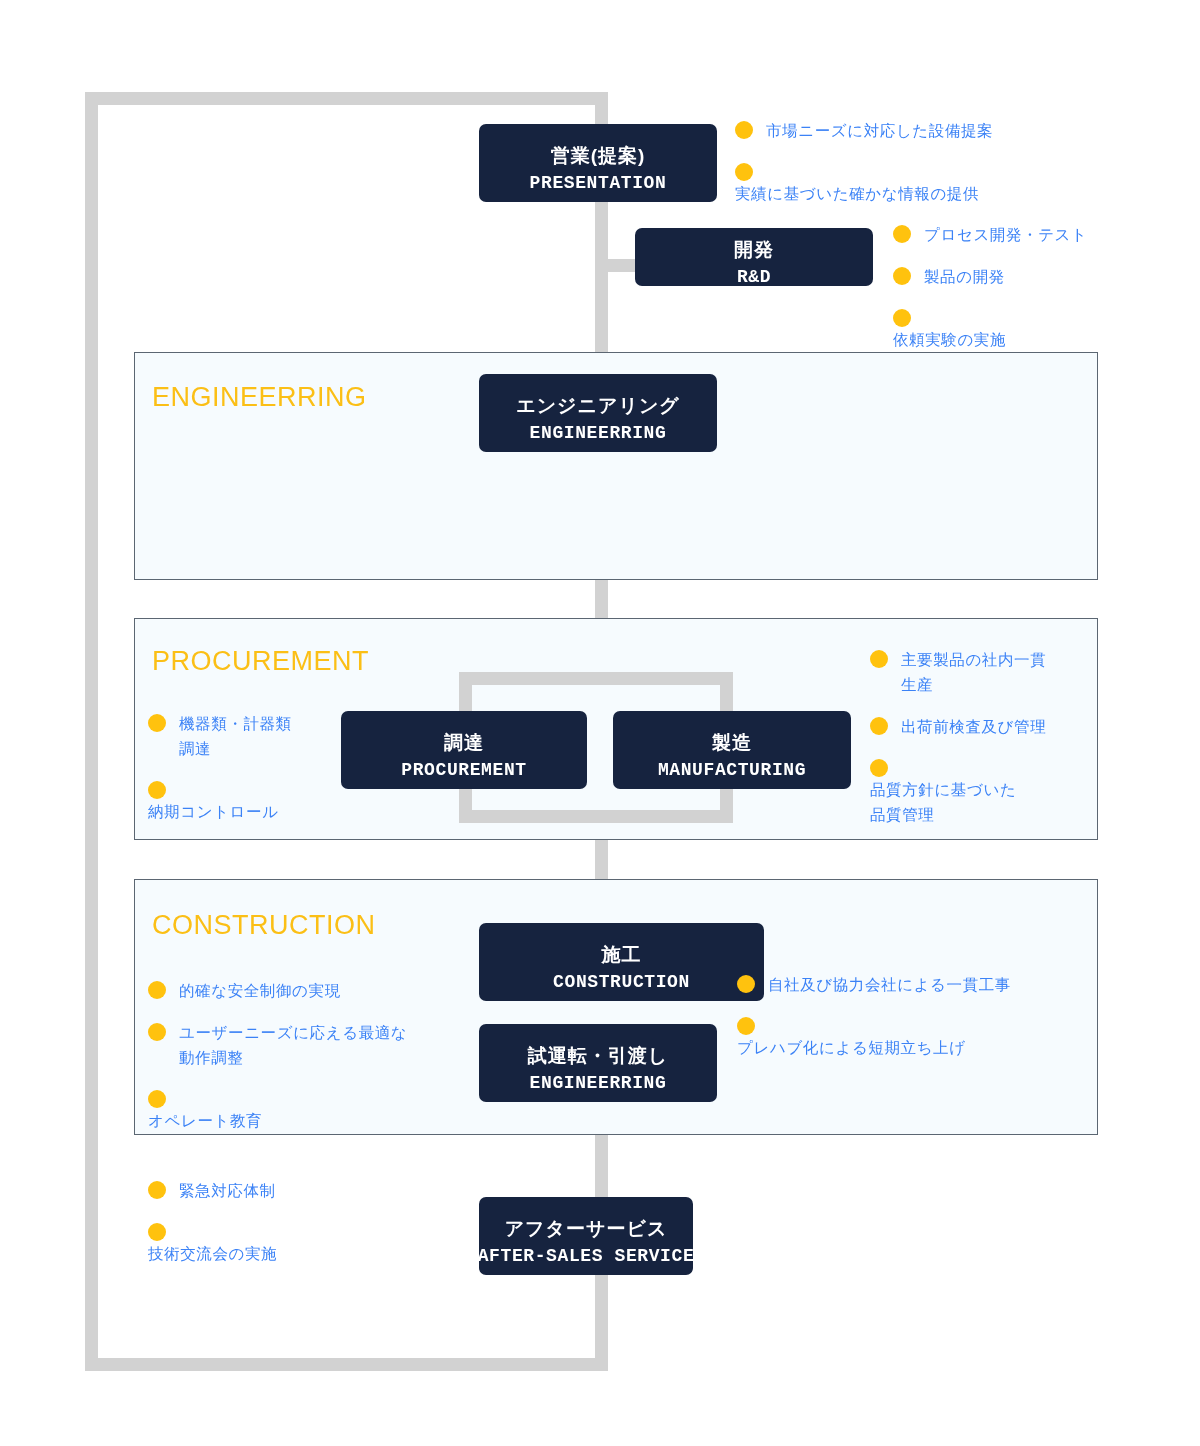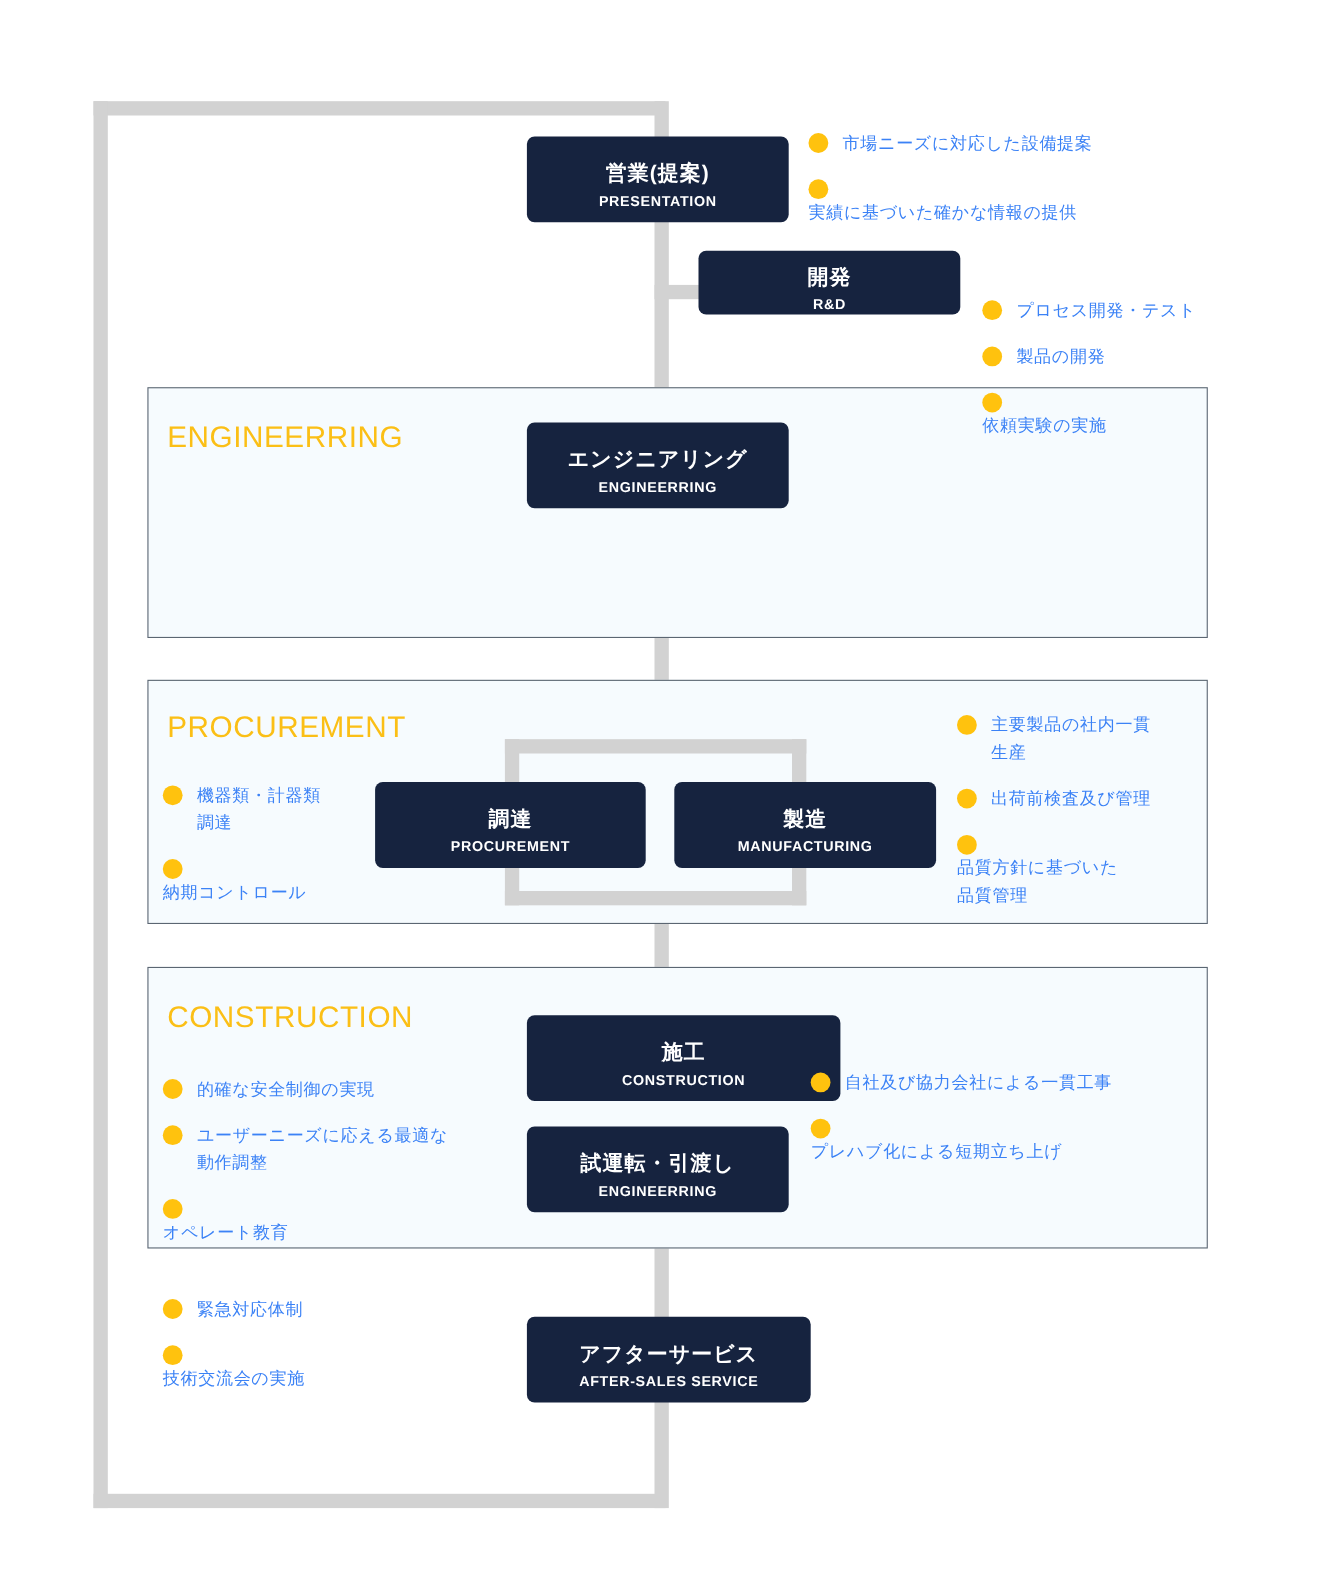--- a/index.html
+++ b/index.html
@@ -57,33 +57,34 @@
     align-items:center;justify-content:center;
     box-sizing:border-box;
   }
   .box .jp{
     font-size:19px;font-weight:700;
     letter-spacing:1px;line-height:1.25;
     white-space:nowrap;
     margin-top:11px;
   }
   .box .en{
-    font-size:13px;font-weight:700;
+    font-size:18px;font-weight:700;
     letter-spacing:.6px;margin-top:5px;
     white-space:nowrap;
+    font-family:Liberation Mono, monospace;
   }
   #box-presentation{left:479px; top:124px;  width:238px; height:78px;}
   #box-rd          {left:635px; top:228px;  width:238px; height:58px;}
-  #box-engineering {left:479px; top:384px;  width:238px; height:78px;}
+  #box-engineering {left:479px; top:374px;  width:238px; height:78px;}
   #box-detail      {left:479px; top:482px;  width:238px; height:78px;}
   #box-procurement {left:341px; top:711px;  width:246px; height:78px;}
   #box-manufacturing{left:613px;top:711px;  width:238px; height:78px;}
   #box-construction{left:479px; top:923px;  width:285px; height:78px;}
   #box-commissioning{left:479px;top:1024px; width:238px; height:78px;}
-  #box-aftersales  {left:479px; top:1197px; width:258px; height:78px;text-align:right;}
+  #box-aftersales  {left:479px; top:1197px; width:214px; height:78px;text-align:right;}
 
   
   .blist{position:absolute;}
   .bitem{
     display:flex;align-items:flex-start;
     margin-bottom:17px;
   }
   .bitem:last-child{margin-bottom:0;flex-direction:column;}
   .dot{
     flex:0 0 auto;
@@ -92,21 +93,21 @@
     margin-top:3px;margin-right:13px;
   }
   .btext{
     font-size:15.5px;color:#3b82f6;
     line-height:1.62;letter-spacing:.6px;
     white-space:pre-line;
   }
 
   
   #list-presentation {left:735px; top:118px;  width:360px;}
-  #list-rd           {left:893px; top:222px;  width:300px;margin-top:48px;}
+  #list-rd           {left:893px; top:222px;  width:300px;}
   #list-manufacturing{left:870px; top:647px;  width:240px;}
   #list-construction-right{left:737px;top:972px;width:360px;}
   
   #list-procurement  {left:148px; top:711px;  width:280px;}
   #list-construction-left{left:148px;top:978px;width:320px;}
   #list-aftersales   {left:148px; top:1178px; width:340px;}
 </style>
 </head>
 <body>
 

